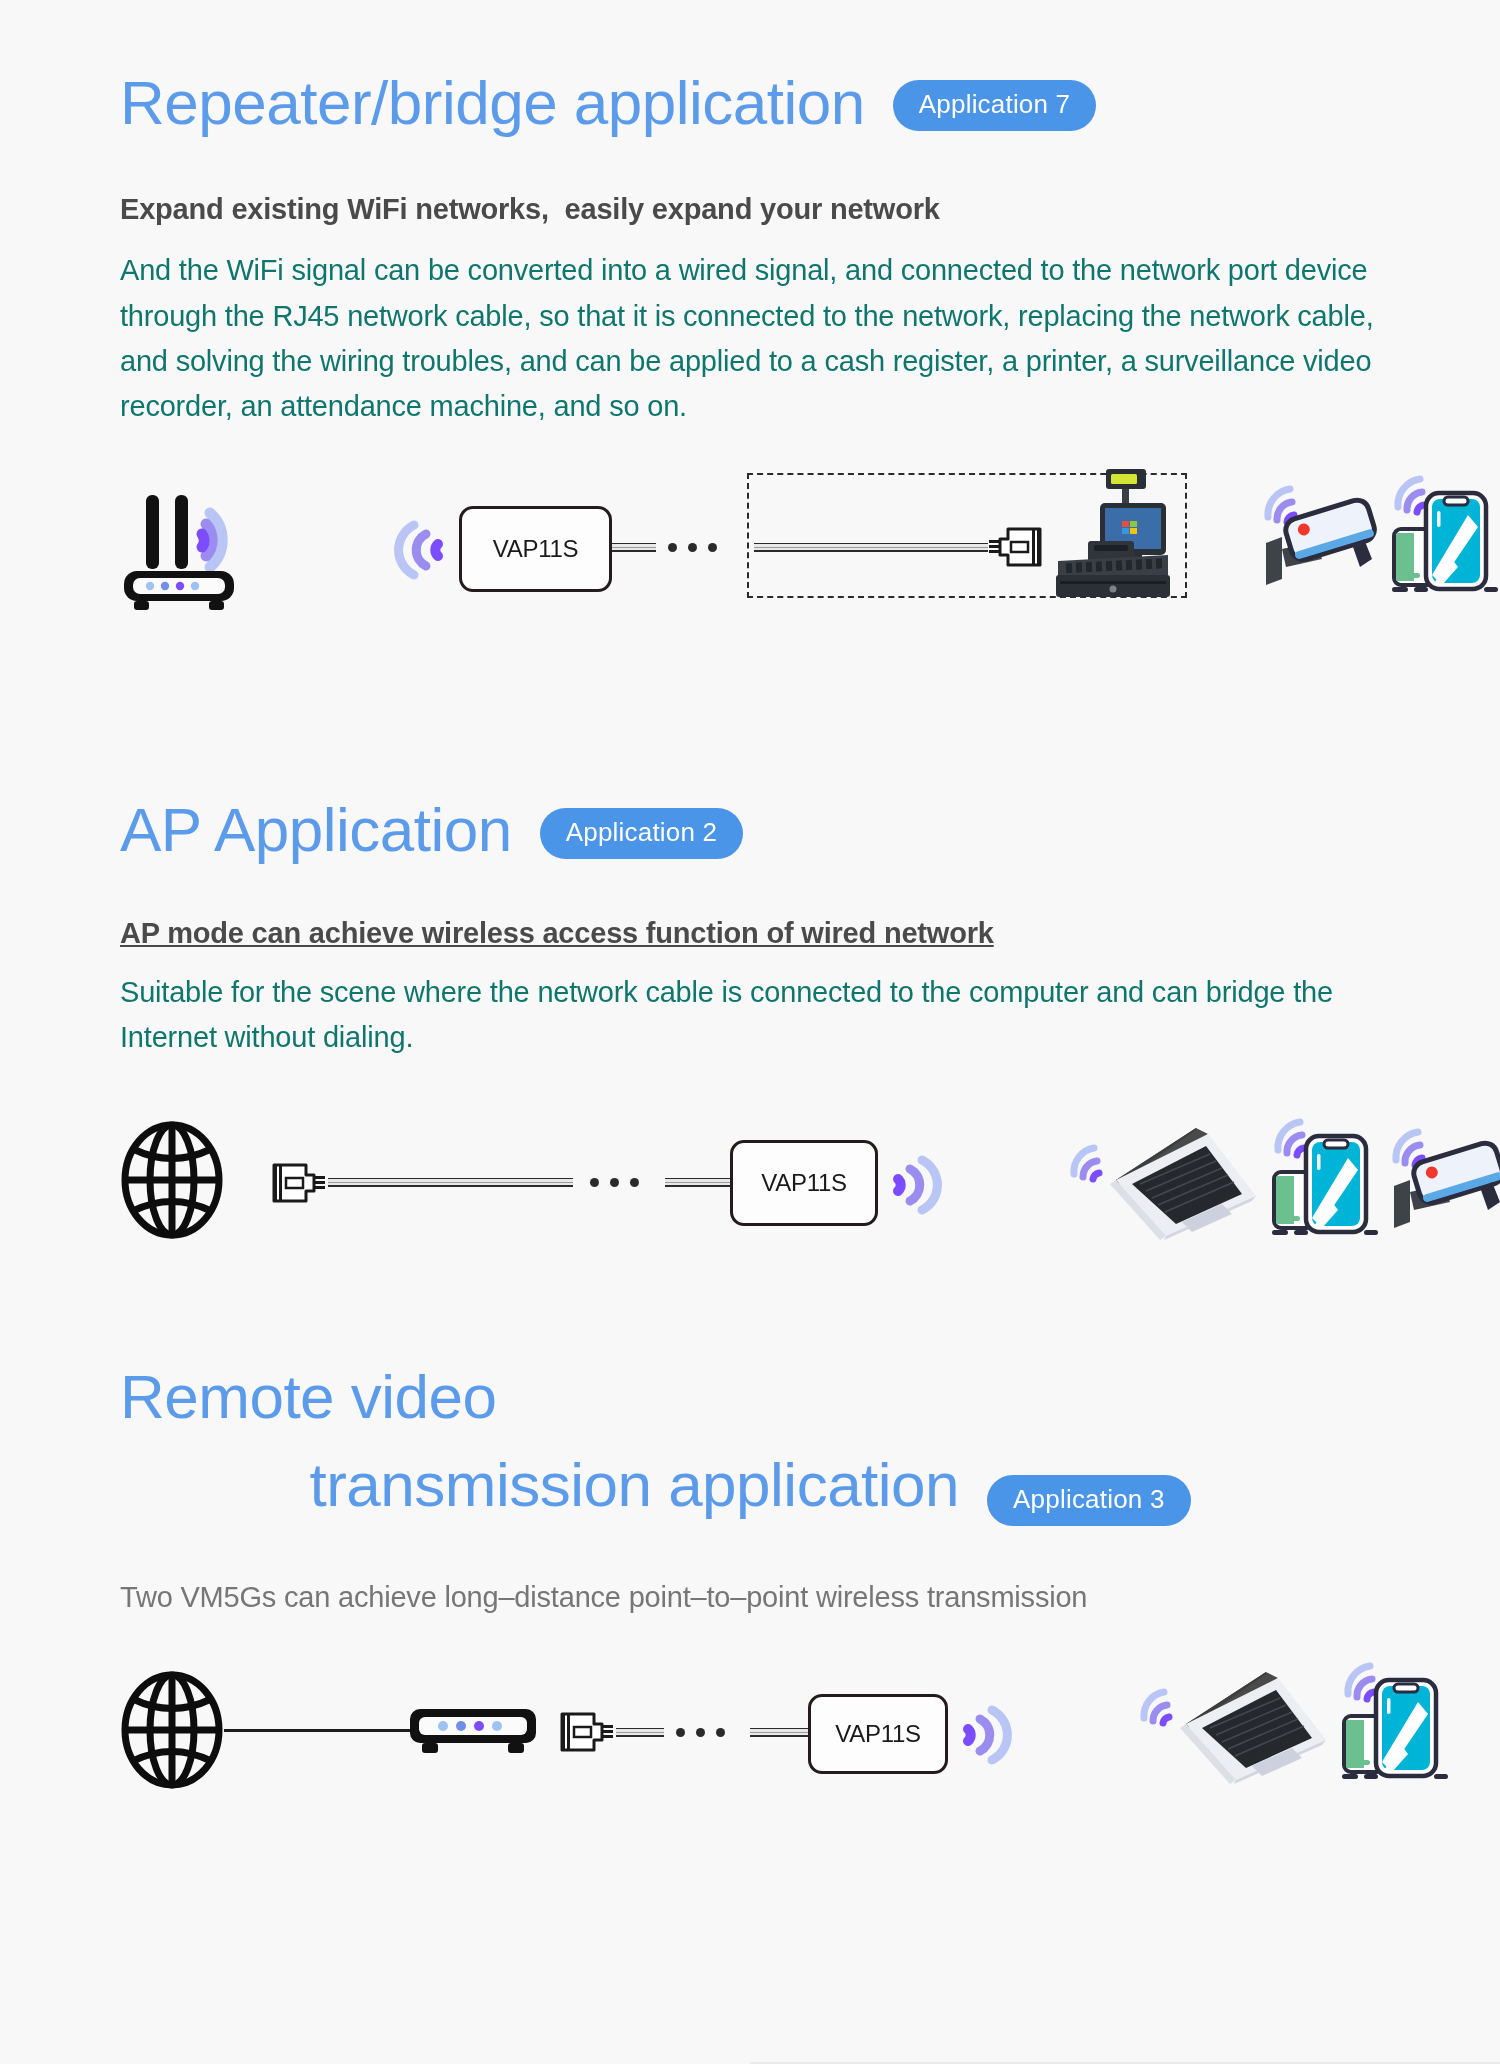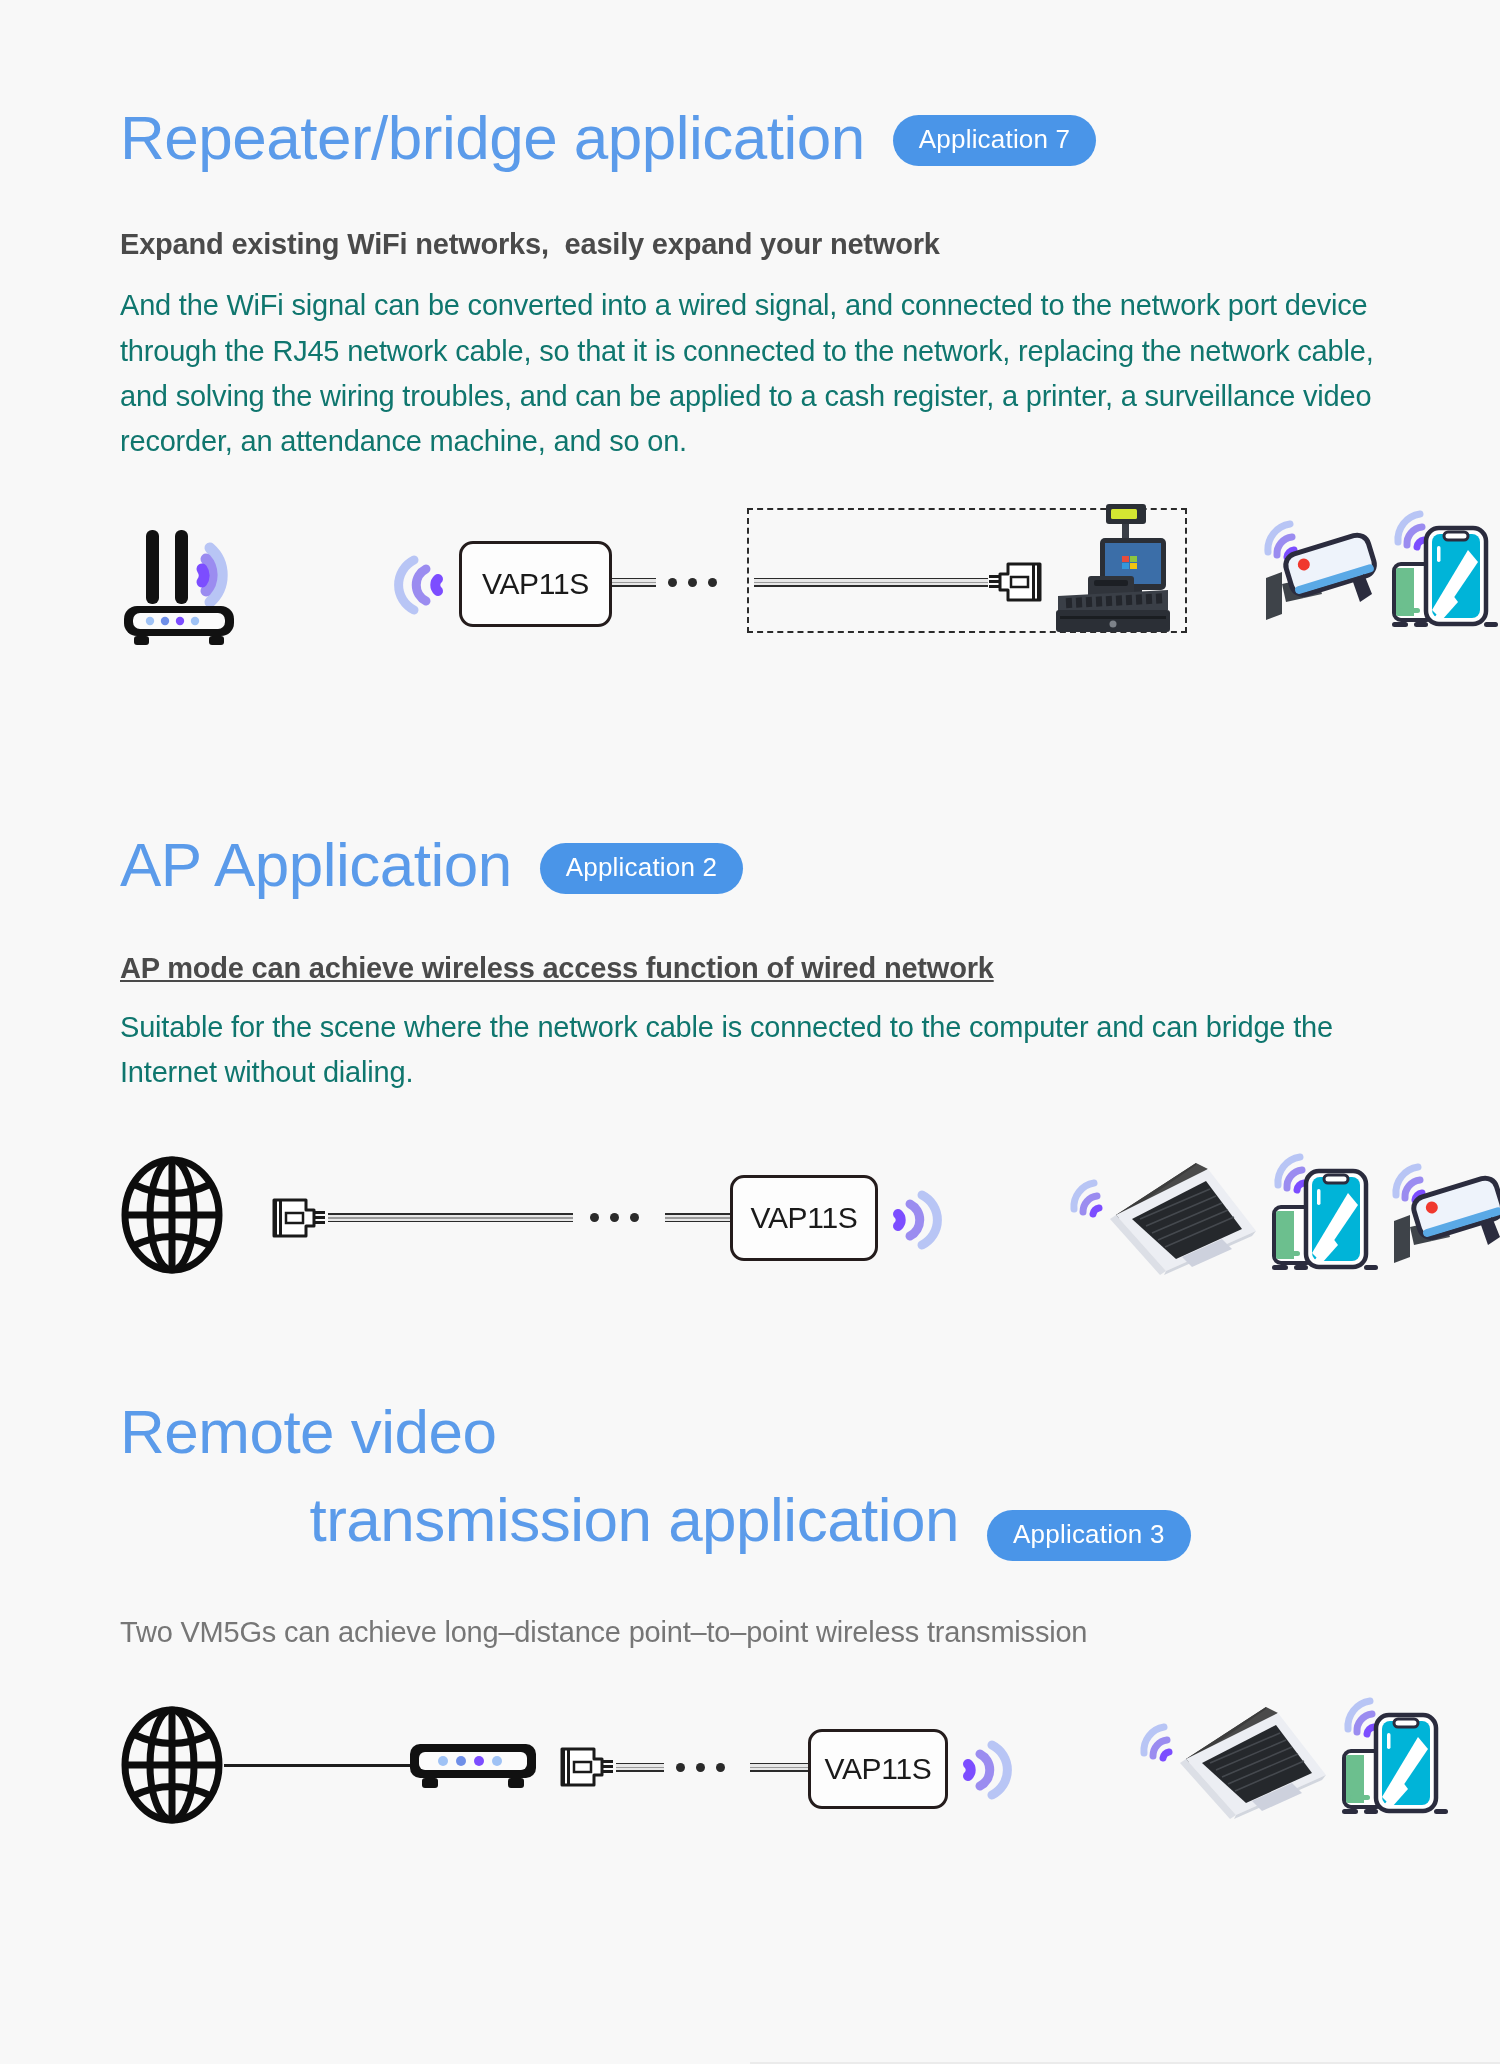--- a/index.html
+++ b/index.html
@@ -95,21 +95,21 @@
 
   .node { position: absolute; }
 
   .vapbox {
     border: 3px solid #241c1c;
     border-radius: 14px;
     background: #fdfdfd;
     display: flex;
     align-items: center;
     justify-content: center;
-    font-size: 30px;
+    font-size: 24px;
     font-weight: 500;
     color: #1a1a1a;
     letter-spacing: -0.3px;
   }
 
   .dots-sep {
     display: flex;
     align-items: center;
     gap: 11px;
   }
@@ -145,21 +145,21 @@
     left: 750px; right: 0; bottom: 0;
     height: 2px;
     background: #ebebeb;
   }
 </style>
 </head>
 <body>
 
 <div class="page">
 
-  <div class="section" style="padding-top:103px;">
+  <div class="section" style="padding-top:68px;">
 
     <div class="head-row">
       <div class="head-title">Repeater/bridge application</div>
       <div class="badge">Application 7</div>
     </div>
 
     <div class="subtitle" style="margin-top:56px;">Expand existing WiFi networks,  easily expand your network</div>
 
     <div class="body-text" style="margin-top:22px;">And the WiFi signal can be converted into a wired signal, and connected to the network port device through the RJ45 network cable, so that it is connected to the network, replacing the network cable, and solving the wiring troubles, and can be applied to a cash register, a printer, a surveillance video recorder, an attendance machine, and so on.</div>
 

